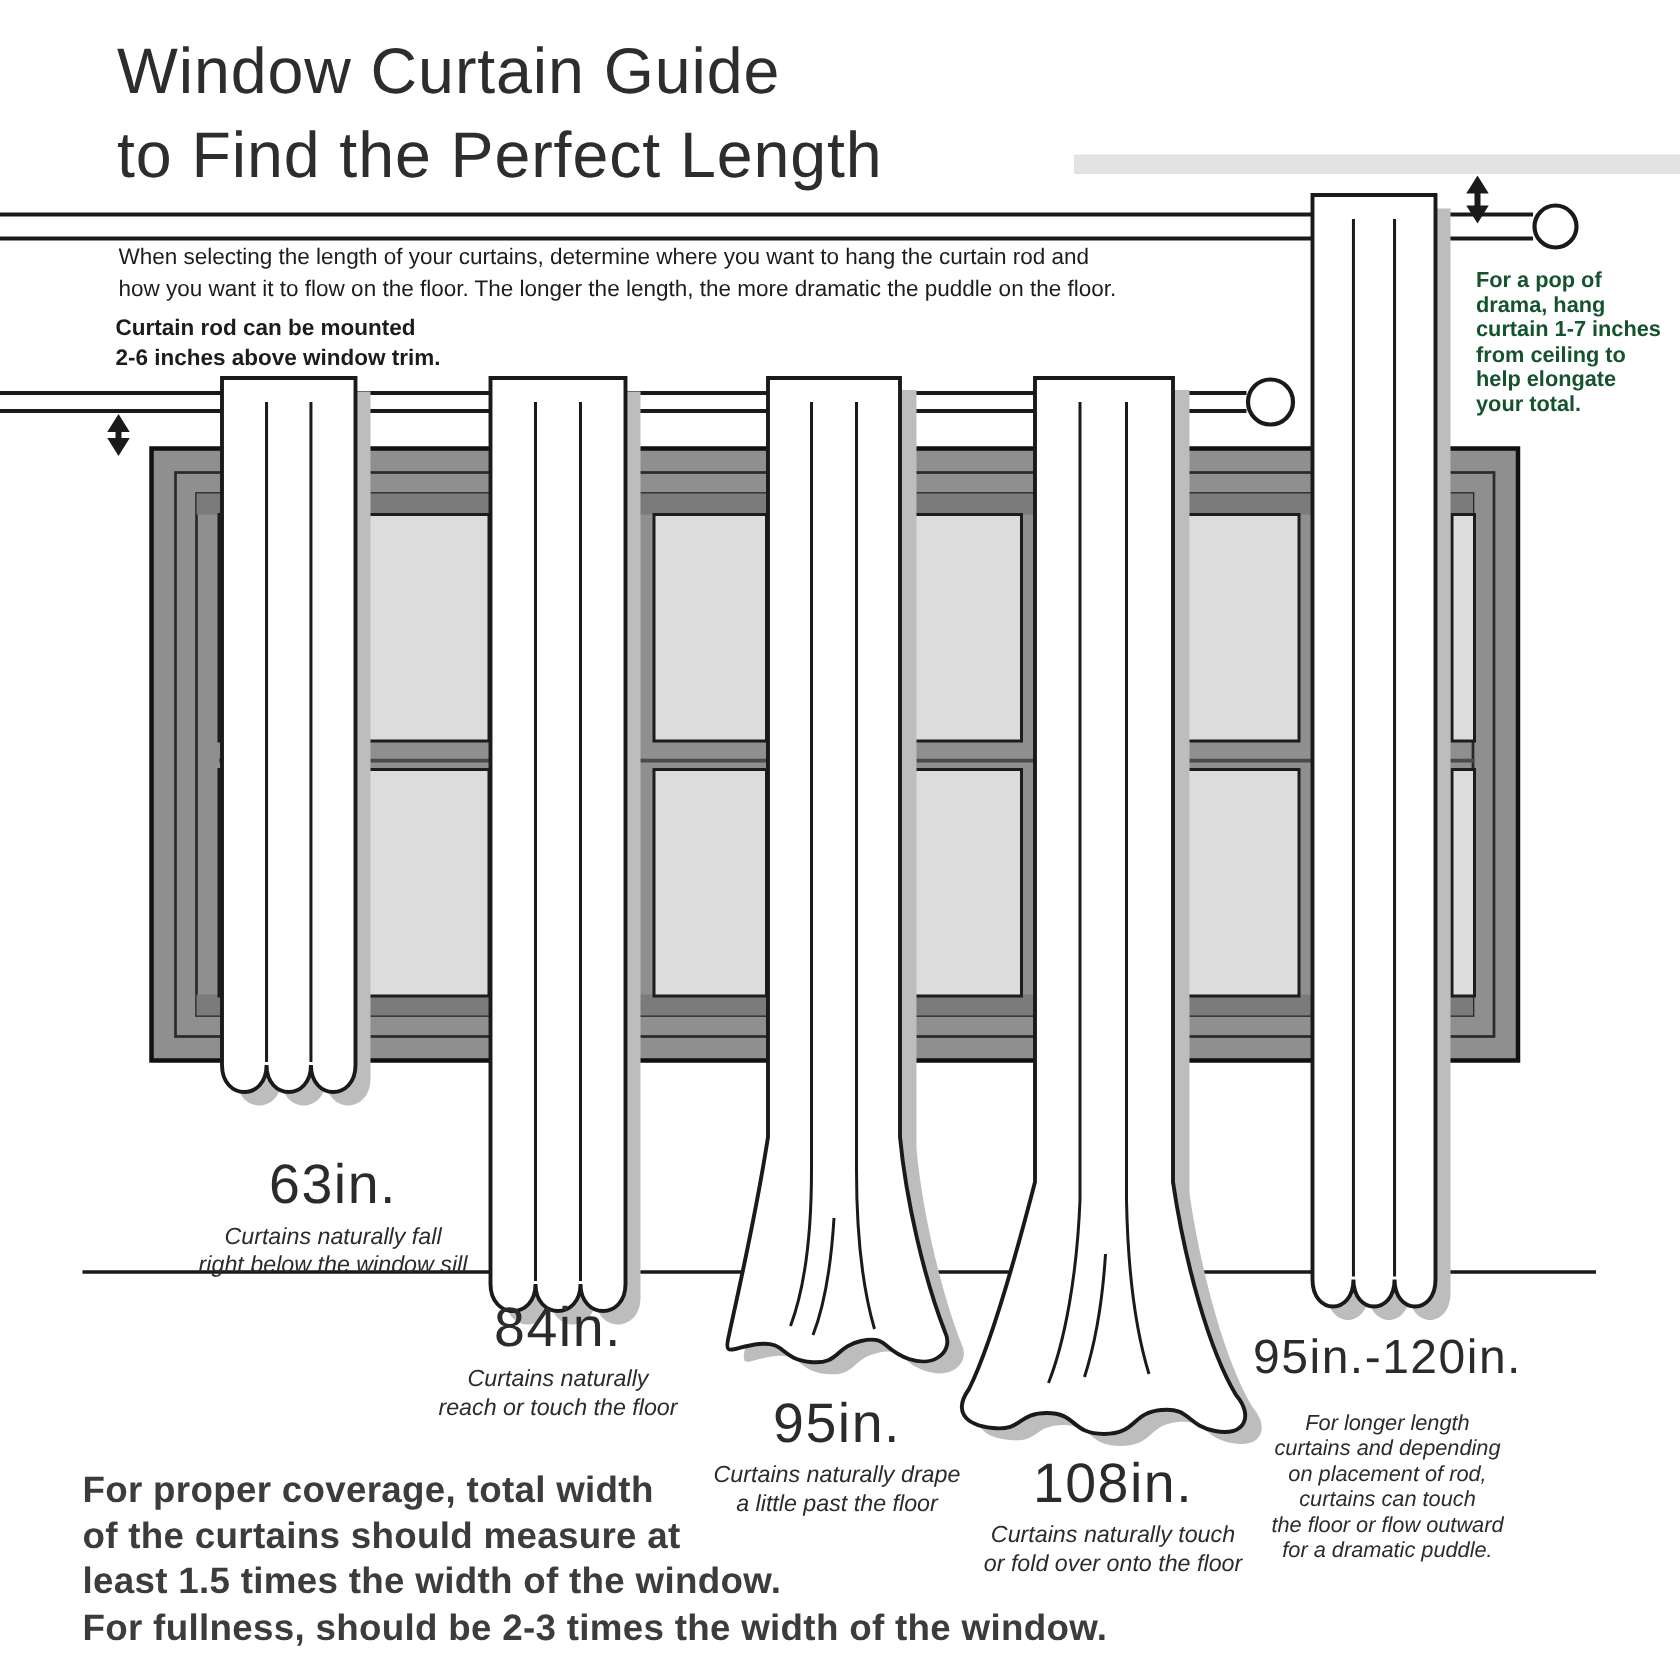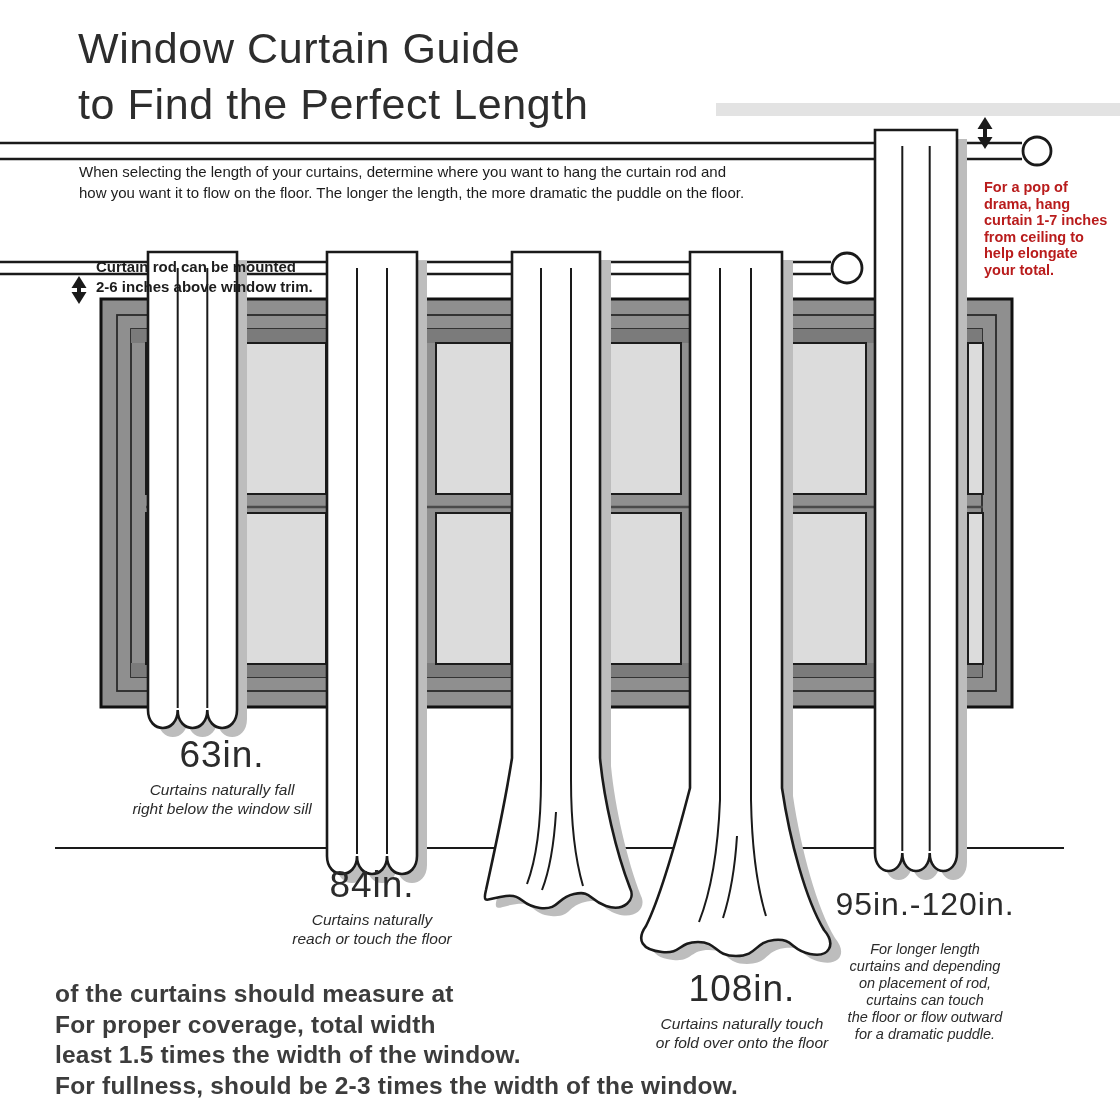--- a/index.html
+++ b/index.html
@@ -3,22 +3,22 @@
 <meta charset="utf-8">
 <style>
   html,body{margin:0;padding:0;background:#fff;}
   .canvas{position:relative;width:1120px;height:1120px;background:#ffffff;
           font-family:"Liberation Sans",sans-serif;color:#231f20;overflow:hidden;}
   .abs{position:absolute;}
   .diagram{position:absolute;left:0;top:0;}
   .title{left:78px;top:20px;font-size:43px;line-height:56px;font-weight:400;
          color:#2d2d2d;letter-spacing:.6px;}
   .intro{left:79px;top:161px;font-size:15px;line-height:21px;color:#1c1c1c;}
-  .rod-note{left:96px;top:209px;font-size:15px;line-height:20px;font-weight:bold;color:#1c1c1c;margin-top:48px;}
-  .drama{left:984px;top:179px;font-size:14.5px;line-height:16.5px;font-weight:bold;color:#b91c1c;}
+  .rod-note{left:77px;top:209px;font-size:15px;line-height:20px;font-weight:bold;color:#1c1c1c;}
+  .drama{left:984px;top:179px;font-size:14.5px;line-height:16.5px;font-weight:bold;color:#14532d;}
   .clabel{text-align:center;transform:translateX(-50%);white-space:nowrap;}
   .clabel .num{font-size:37px;letter-spacing:1px;color:#2b2b2b;}
   .clabel .desc{font-size:15.5px;line-height:19px;margin-top:4px;color:#2b2b2b;font-style:italic;}
   .clabel.small .num{font-size:32px;}
   .clabel.small .desc{font-size:14.5px;line-height:17px;margin-top:18px;}
   .coverage{left:55px;top:979px;font-weight:bold;font-size:24.5px;line-height:30.5px;
             color:#3c3c3c;letter-spacing:.2px;}
   .line{display:block;}
 </style>
 </head>
@@ -146,36 +146,43 @@
 
   <div class="abs drama">
     <span class="line">For a pop of</span>
     <span class="line">drama, hang</span>
     <span class="line">curtain 1-7 inches</span>
     <span class="line">from ceiling to</span>
     <span class="line">help elongate</span>
     <span class="line">your total.</span>
   </div>
 
-  <div class="abs clabel" style="left:222px;top:734px;">
+  <div class="abs clabel" style="left:222px;top:769px;">
     <div class="num">63in.</div>
     <div class="desc">
       <span class="line">Curtains naturally fall</span>
       <span class="line">right below the window sill</span>
     </div>
   </div>
 
   <div class="abs clabel" style="left:372px;top:864px;">
     <div class="num">84in.</div>
     <div class="desc">
       <span class="line">Curtains naturally</span>
       <span class="line">reach or touch the floor</span>
     </div>
   </div>
 
+  <div class="abs clabel" style="left:558px;top:928px;">
+    <div class="num">95in.</div>
+    <div class="desc">
+      <span class="line">Curtains naturally drape</span>
+      <span class="line">a little past the floor</span>
+    </div>
+  </div>
 
   <div class="abs clabel" style="left:742px;top:968px;">
     <div class="num">108in.</div>
     <div class="desc">
       <span class="line">Curtains naturally touch</span>
       <span class="line">or fold over onto the floor</span>
     </div>
   </div>
 
   <div class="abs clabel small" style="left:925px;top:886px;">
@@ -184,19 +191,19 @@
       <span class="line">For longer length</span>
       <span class="line">curtains and depending</span>
       <span class="line">on placement of rod,</span>
       <span class="line">curtains can touch</span>
       <span class="line">the floor or flow outward</span>
       <span class="line">for a dramatic puddle.</span>
     </div>
   </div>
 
   <div class="abs coverage">
+    <span class="line">For proper coverage, total width</span>
     <span class="line">of the curtains should measure at</span>
-    <span class="line">For proper coverage, total width</span>
     <span class="line">least 1.5 times the width of the window.</span>
     <span class="line">For fullness, should be 2-3 times the width of the window.</span>
   </div>
 
 </div>
 
 </body></html>

